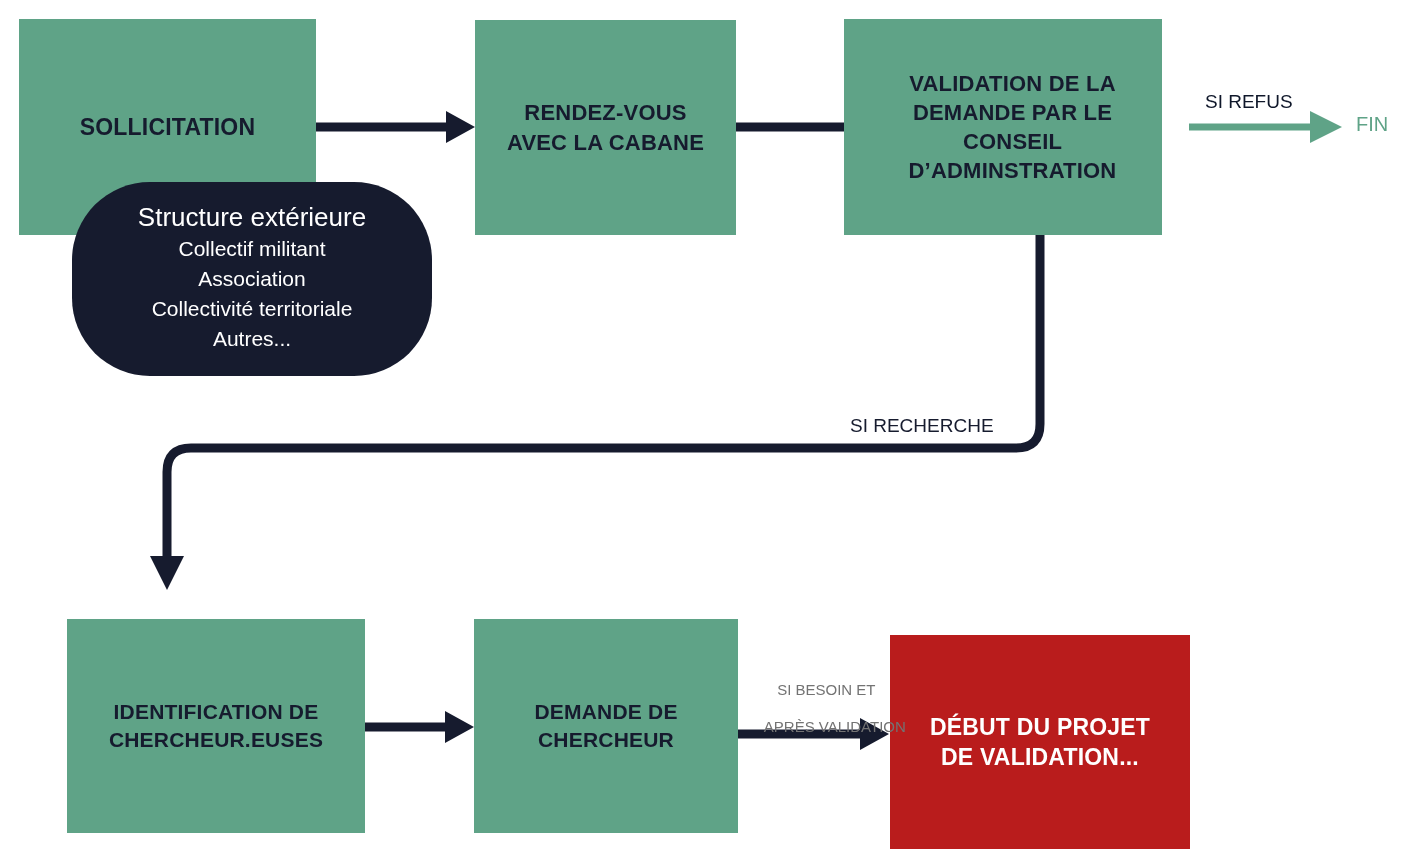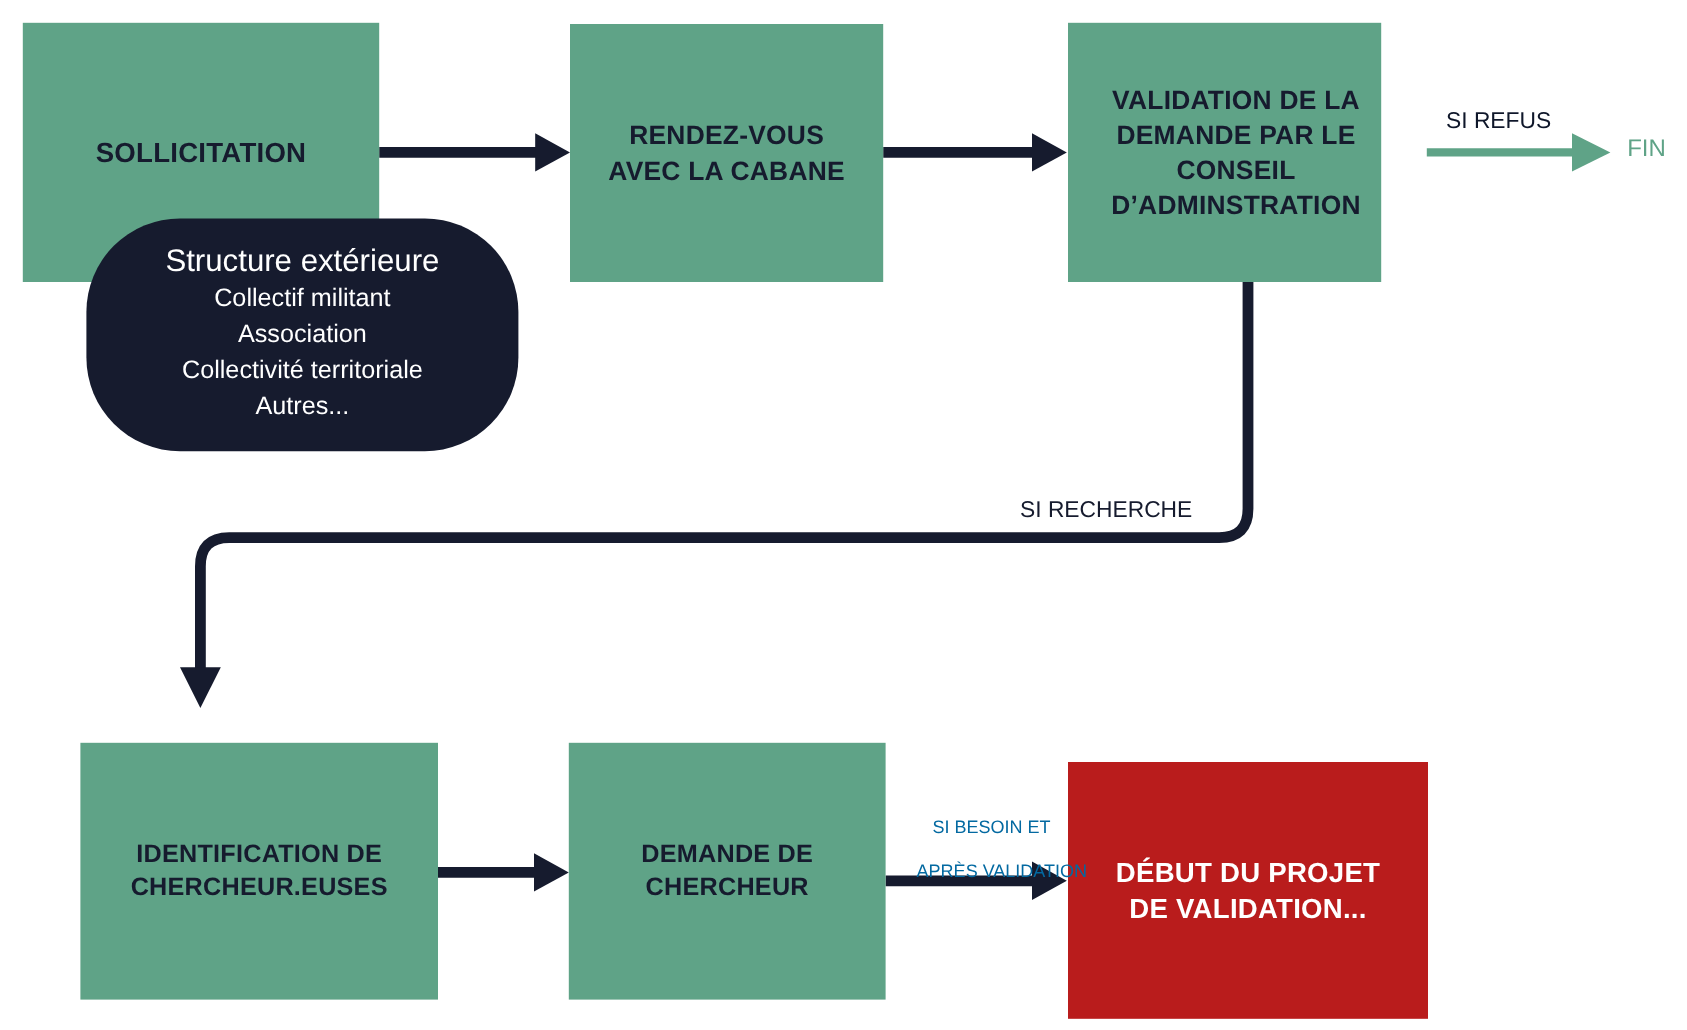--- a/index.html
+++ b/index.html
@@ -47,21 +47,21 @@
     left: 19px; top: 19px; width: 297px; height: 216px;
     font-size: 23px;
   }
   
   #box-rendezvous {
     left: 475px; top: 20px; width: 261px; height: 215px;
     font-size: 22px;
   }
   
   #box-validation {
-    left: 890px; top: 19px; width: 261px; height: 216px;
+    left: 844px; top: 19px; width: 318px; height: 216px;
     font-size: 22px;
     padding-left: 19px;
   }
   
   #box-identification {
     left: 19px; top: 619px; width: 298px; height: 214px;
     font-size: 21px;
     margin-left: 48px;
   }
   #box-atelier {
@@ -127,21 +127,21 @@
   }
   #label-si-validation {
     left: 850px; top: 414px;
     font-size: 19px;
     color: #161B2E;
   }
   #label-si-besoin {
     left: 748px; top: 662px;
     width: 140px;
     font-size: 15px;
-    color: #0369a1;
+    color: #737373;
   }
 </style>
 </head>
 <body>
 
 <div id="canvas">
 
   <svg id="connectors" viewBox="0 0 1406 858" xmlns="http://www.w3.org/2000/svg">
 
     <g>

